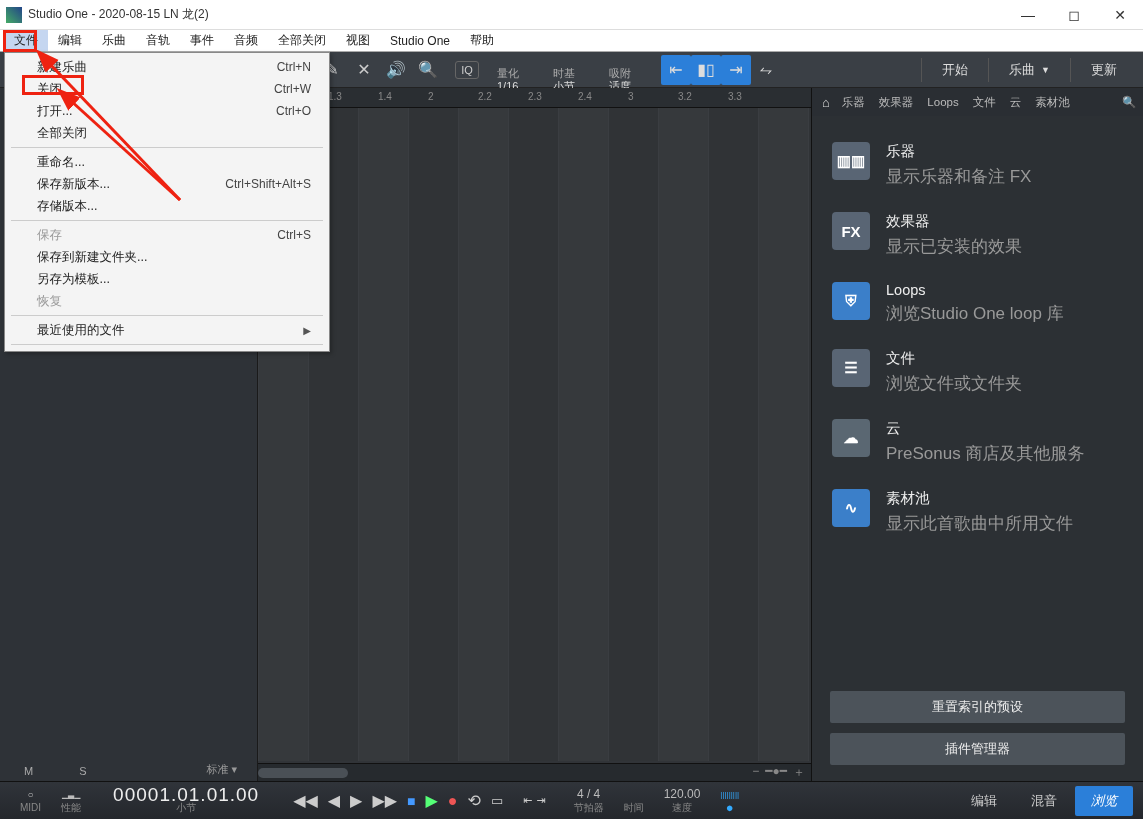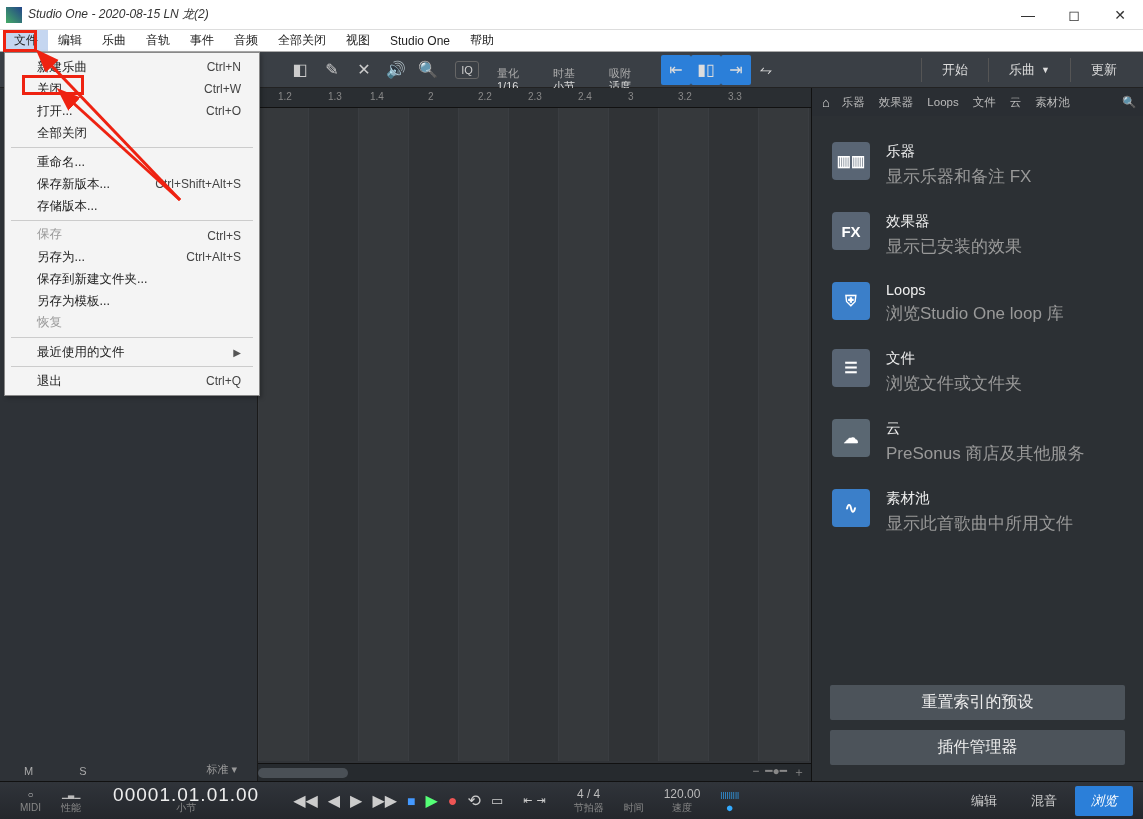--- a/index.html
+++ b/index.html
@@ -1,21 +1,21 @@
 <!DOCTYPE html>
 <html><head>
 <meta charset="utf-8">
 <style>
   * { margin: 0; padding: 0; box-sizing: border-box; font-family: "Microsoft YaHei", "Segoe UI", sans-serif; }
   body { width: 1143px; height: 819px; background: #2b2f33; overflow: hidden; position: relative; color: #ccc; }
 
   
   .titlebar { height: 30px; background: #fff; border-bottom: 1px solid #ddd; display: flex; align-items: center; padding-left: 6px; }
   .titlebar .appicon { width: 16px; height: 16px; margin-right: 6px; background: linear-gradient(45deg,#4a6,#248); }
-  .titlebar .title { font-size: 12px; color: #333; flex: 1; font-style: italic; }
+  .titlebar .title { font-size: 12px; color: #333; flex: 1; }
   .win-controls { display: flex; }
   .win-btn { width: 46px; height: 30px; text-align: center; line-height: 30px; font-size: 14px; color: #333; }
 
   
   .menubar { height: 22px; background: #fff; border-bottom: 1px solid #aaa; display: flex; align-items: center; padding-left: 4px; }
   .menubar .menuitem { font-size: 12px; color: #222; padding: 2px 10px; }
   .menubar .menuitem.active { background: #c5d6f0; }
 
   
   .toolbar { height: 36px; background: #3a3f45; display: flex; align-items: center; position: relative; border-bottom: 1px solid #222; }
@@ -25,23 +25,23 @@
   .quant-block { display: flex; flex-direction: column; margin-left: 18px; font-size: 11px; line-height: 13px; color:#aaa; }
   .quant-block .lbl { color: #aaa; margin-top: 20px; }
   .quant-block .val { color: #ddd; }
   .snaptool { width: 30px; height: 30px; display:flex; align-items:center; justify-content:center; color:#ddd;}
   .snaptool.active { background: #2b7fd9; border-radius: 2px;}
   .right-actions { margin-left: auto; display: flex; align-items: center; gap: 8px; padding-right: 14px; }
   .right-actions .btn { font-size: 13px; color: #ddd; padding: 6px 12px; display:flex; align-items:center; gap:6px;}
   .divider-v { width:1px; height:24px; background:#555;}
 
   
-  .dropdown { position: absolute; left: 4px; top: 52px; width: 256px; background: #f4f4f4; border: 1px solid #888; box-shadow: 2px 2px 4px rgba(0,0,0,0.25); z-index: 100; padding: 3px 0; }
+  .dropdown { position: absolute; left: 4px; top: 52px; width: 326px; background: #f4f4f4; border: 1px solid #888; box-shadow: 2px 2px 4px rgba(0,0,0,0.25); z-index: 100; padding: 3px 0; }
   .dd-item { display: flex; align-items: center; justify-content: space-between; font-size: 12.5px; color: #222; padding: 3px 18px 3px 32px; height: 22px; }
-  .dd-item.disabled { color: #999; align-items: flex-end; }
+  .dd-item.disabled { color: #999; }
   .dd-item .shortcut { color: #444; font-size: 12px; }
   .dd-sep { height: 1px; background: #ccc; margin: 3px 6px; }
   .dd-item .chev { font-size: 10px; color:#555; }
 
   
   .workspace { position: absolute; left: 0; top: 88px; right: 0; bottom: 38px; display: flex; }
   .track-panel { width: 258px; background: #2e3237; border-right:1px solid #1a1a1a; position:relative;}
   .track-panel .markers { position:absolute; bottom:4px; left:24px; display:flex; gap:46px; font-size:11px; color:#aaa;}
   .track-panel .stdlabel { position:absolute; bottom:4px; right:20px; font-size:11px; color:#999;}
   .arrange-area { flex:1; background: #313438; position: relative; }
@@ -60,21 +60,21 @@
   .browser-tabs { display:flex; align-items:center; gap:2px; height:28px; padding: 0 6px; background:#2a2e33; font-size:11.5px; color:#bbb;}
   .browser-tabs .tab { padding: 4px 6px;}
   .browser-tabs .homeicn { font-size:13px; color:#ddd; padding:0 4px;}
   .browser-tabs .searchicn { margin-left:auto; color:#ccc;}
   .browse-list { padding: 14px 14px 8px 14px; }
   .browse-item { display:flex; gap:16px; padding: 12px 6px; align-items: flex-start;}
   .browse-item .icn { width:38px; height:38px; border-radius:4px; display:flex; align-items:center; justify-content:center; color:#fff; font-size:15px; background:#4a5766; font-weight:bold;}
   .browse-item .txt .hdr { font-size:14.5px; color:#eee; margin-bottom:4px; }
   .browse-item .txt .sub { font-size:17px; color:#999; }
   .browser-btns { margin-top:auto; padding: 10px 18px 16px 18px; display:flex; flex-direction:column; gap:10px;}
-  .browser-btns .bbtn { background:#4c535a; color:#eee; font-size:16px; text-align:center; padding:7px 0; border-radius:2px;}
+  .browser-btns .bbtn { background:#4c535a; color:#eee; font-size:13px; text-align:center; padding:7px 0; border-radius:2px;}
 
   
   .transport { position:absolute; left:0; right:0; bottom:0; height:38px; background: linear-gradient(#30343a,#24272c); display:flex; align-items:center; padding:0 10px; border-top:1px solid #111;}
   .tctl { color:#bbb; font-size:12px; padding: 0 10px; display:flex; flex-direction:column; align-items:center; line-height:13px;}
   .tctl .small{font-size:10px;color:#888;}
   .timecode { font-size:19px; color:#eee; letter-spacing:1px; }
   .tp-btns { display:flex; align-items:center; gap:10px; margin-left:12px; color:#ccc; font-size:16px;}
   .tp-btns .play { color:#5f7;}
   .tp-btns .stop { color:#49f; font-size:14px;}
   .tp-btns .rec { color:#e55;}
@@ -160,21 +160,21 @@
       <span>M</span>
       <span>S</span>
     </div>
     <span class="stdlabel"><span>标准</span> ▾</span>
   </div>
 
   <div class="arrange-area">
     <div class="ruler">
       <span class="tick" style="left:20px">1.2</span>
       <span class="tick" style="left:70px">1.3</span>
-      <span class="tick" style="left:112px">1.4</span>
+      <span class="tick" style="left:120px">1.4</span>
       <span class="tick" style="left:170px">2</span>
       <span class="tick" style="left:220px">2.2</span>
       <span class="tick" style="left:270px">2.3</span>
       <span class="tick" style="left:320px">2.4</span>
       <span class="tick" style="left:370px">3</span>
       <span class="tick" style="left:420px">3.2</span>
       <span class="tick" style="left:470px">3.3</span>
     </div>
     <div class="arrange-body"></div>
     <div class="arrange-scrollbar">
@@ -278,45 +278,37 @@
     <div class="dd-item">
       <span>存储版本...</span>
       <span class="shortcut"></span>
     </div>
     <div class="dd-sep"></div>
     <div class="dd-item disabled">
       <span>保存</span>
       <span class="shortcut">Ctrl+S</span>
     </div>
     <div class="dd-item">
-      <span>另存为...</span>
-      <span class="shortcut">Ctrl+Alt+S</span>
-    </div>
-    <div class="dd-item">
       <span>保存到新建文件夹...</span>
       <span class="shortcut"></span>
     </div>
     <div class="dd-item">
       <span>另存为模板...</span>
       <span class="shortcut"></span>
     </div>
     <div class="dd-item disabled">
       <span>恢复</span>
       <span class="shortcut"></span>
     </div>
     <div class="dd-sep"></div>
     <div class="dd-item">
       <span>最近使用的文件</span>
       <span class="chev">▶</span>
     </div>
     <div class="dd-sep"></div>
-    <div class="dd-item">
-      <span>退出</span>
-      <span class="shortcut">Ctrl+Q</span>
-    </div>
   </div>
 
 <div class="transport">
   <div class="tctl">
       <span style="font-size:10px">○</span>
       <span class="small">MIDI</span>
     </div>
   <div class="tctl">
       <span style="font-size:8px">▁▃▁</span>
       <span class="small">性能</span>

